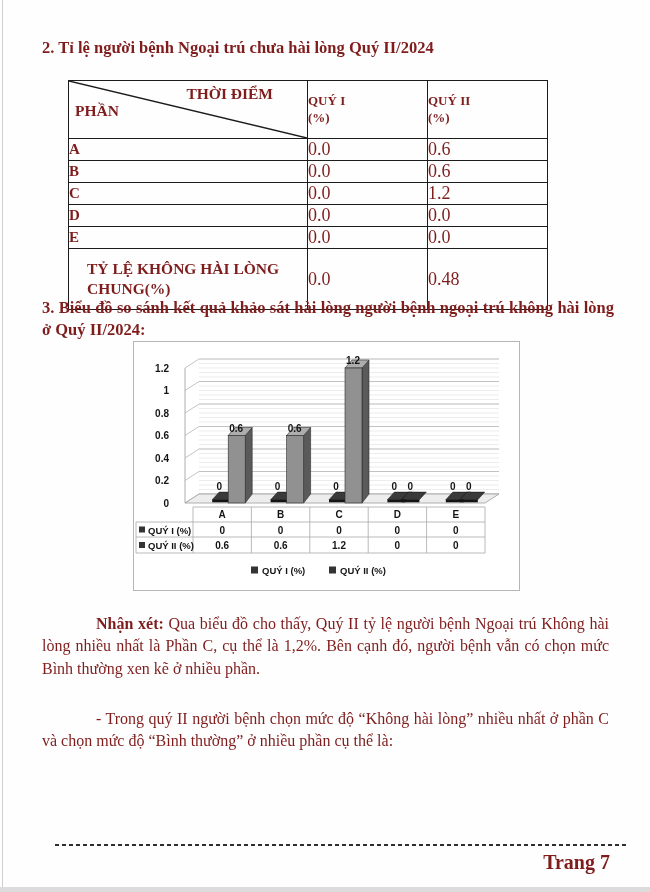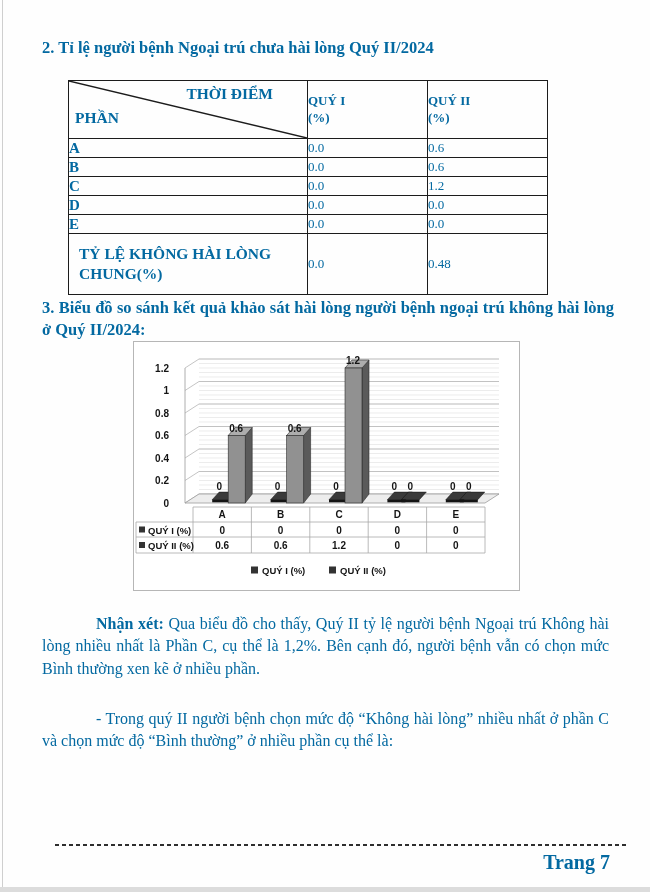--- a/index.html
+++ b/index.html
@@ -1,43 +1,43 @@
 <!DOCTYPE html>
 <html lang="vi"><head>
 <meta charset="utf-8">
 <style>
   html,body{margin:0;padding:0;background:#ffffff;}
   .page{
     position:relative;width:650px;height:892px;background:#fefefe;
-    font-family:"Liberation Serif","DejaVu Serif",serif;color:#0369a1;
+    font-family:"Liberation Serif","DejaVu Serif",serif;color:#7f1d1d;
     overflow:hidden;
   }
   .scan-left{position:absolute;left:2px;top:0;bottom:0;width:1px;background:#cfcfcf;}
   .scan-bottom{position:absolute;left:0;right:0;bottom:0;height:5px;background:#dcdcdc;}
 
   .h-bold{font-weight:bold;font-size:16.5px;line-height:22px;}
   #sec2-heading{position:absolute;top:37px;left:42px;right:38px;}
   #sec3-heading{position:absolute;top:297px;left:42px;right:36px;text-align:justify;}
   #sec4-heading{position:absolute;top:666px;left:42px;right:38px;}
 
   
   #main-table-wrap{position:absolute;top:80px;left:68px;width:476px;}
   table.main{border-collapse:collapse;width:476px;table-layout:fixed;
     font-size:15px;}
   table.main td,table.main th{border:1.5px solid #1c1c1c;padding:0;text-align:left;vertical-align:middle;}
   .corner-cell{position:relative;width:238px;height:57px;}
   .corner-cell svg{position:absolute;inset:0;width:100%;height:100%;}
   .corner-top{position:absolute;top:4px;right:34px;font-weight:bold;font-size:15.5px;}
-  .corner-bottom{position:absolute;bottom:11px;left:6px;font-weight:bold;font-size:15.5px;}
+  .corner-bottom{position:absolute;bottom:18px;left:6px;font-weight:bold;font-size:15.5px;}
   .col-head{font-weight:bold;font-size:13px;line-height:1.25;}
   td.row-label{font-weight:bold;font-size:15px;}
   tr.data-row{height:19px;}
   tr.summary-row{height:61px;}
-  tr.summary-row td.row-label{font-size:15.5px;line-height:1.3;padding:2px 10px;}
-  td.value-cell{font-size:13px;}
+  tr.summary-row td.row-label{font-size:15.5px;line-height:1.3;padding:2px 18px;}
+  td.value-cell{font-size:18px;}
 
   
   #chart-figure{position:absolute;top:341px;left:133px;width:387px;height:250px;}
   #chart-figure svg{display:block;font-family:"Liberation Sans","DejaVu Sans",sans-serif;}
 
   
   #comment-paragraph{position:absolute;top:597px;left:42px;width:567px;
     font-size:16px;line-height:22.4px;text-align:justify;text-indent:54px;}
   #comment-paragraph b{font-weight:bold;margin-top:40px;}
   #sec4-paragraph{position:absolute;top:692px;left:42px;width:567px;

